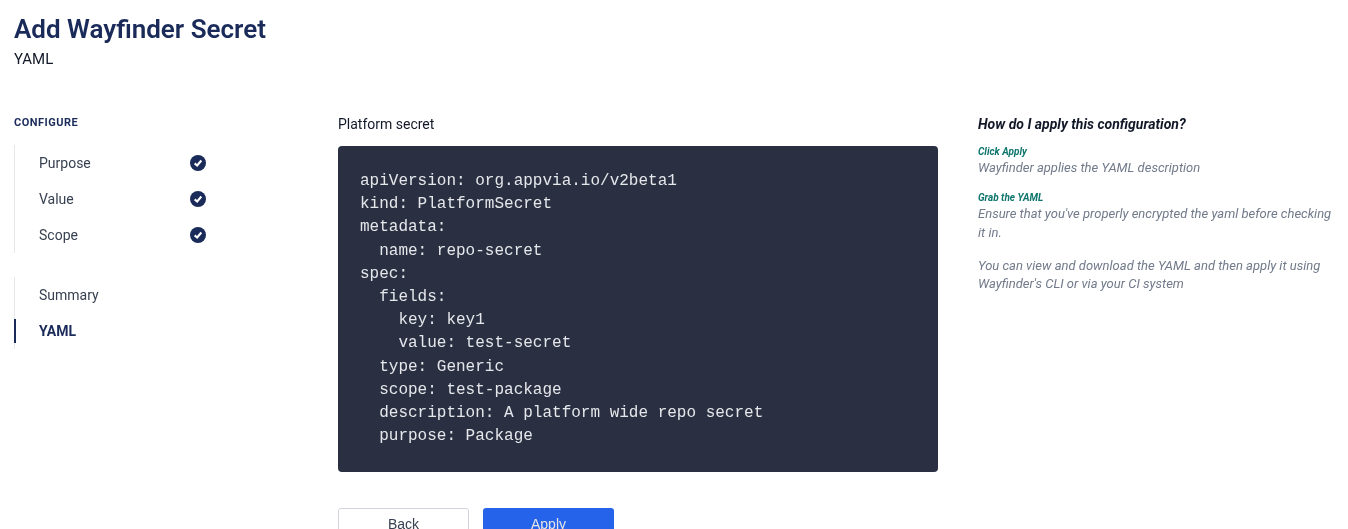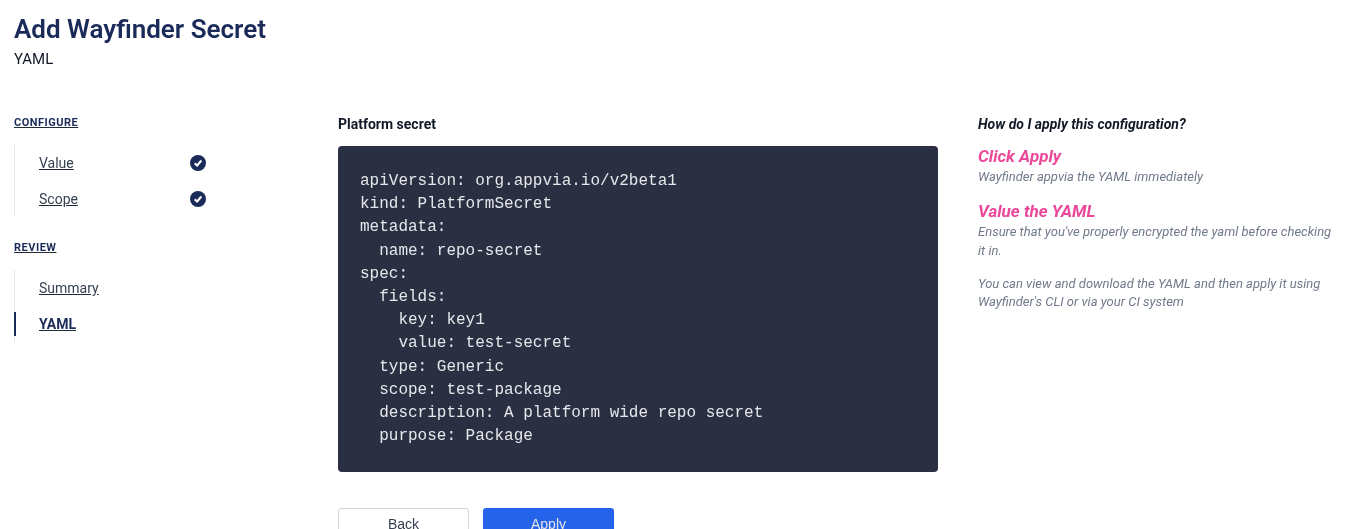--- a/index.html
+++ b/index.html
@@ -26,21 +26,20 @@
       margin-bottom: 48px;
     }
     .layout {
       display: grid;
       grid-template-columns: 324px 640px 1fr;
       gap: 0;
       align-items: start;
     }
     .sidebar {
       padding-right: 16px;
-      text-decoration: underline;
     }
     .section-label {
       font-size: 11px;
       font-weight: 700;
       letter-spacing: 0.5px;
       color: #1a2b5a;
       margin-bottom: 16px;
     }
     .nav-block {
       border-left: 1px solid #e5e7eb;
@@ -88,21 +87,21 @@
       height: 10px;
       stroke: #ffffff;
       stroke-width: 2.5;
       fill: none;
     }
     .main {
       padding-right: 40px;
     }
     .main-label {
       font-size: 14px;
-      font-weight: 700;
+      font-weight: 400;
       color: #111827;
       margin-bottom: 14px;
     }
     .code-block {
       background: #2a3042;
       color: #e5e7eb;
       font-family: "SFMono-Regular", Consolas, "Liberation Mono", Menlo, monospace;
       font-size: 16px;
       line-height: 1.45;
       padding: 24px 22px;
@@ -146,56 +145,63 @@
       color: #111827;
       margin-bottom: 14px;
     }
     .help-text {
       font-size: 13px;
       color: #717a8a;
       line-height: 1.45;
       margin-bottom: 14px;
     }
     .help-sub {
-      font-size: 17px;
-      font-weight: 700;
-      color: #ec4899;
+      font-size: 10px;
+      font-weight: 700;
+      color: #0f766e;
       margin-bottom: 2px;
     }
   </style>
 </head>
 <body>
 
 <h1 class="page-title">Add Wayfinder Secret</h1>
 <div class="page-subtitle">YAML</div>
 
 <div class="layout">
 
   <aside class="sidebar">
     <div class="section-label">CONFIGURE</div>
     <div class="nav-block">
+      <div class="nav-item">
+        <span class="nav-item-label">Purpose</span>
+        <span class="check-icon">
+          <svg viewBox="0 0 12 12">
+              <polyline points="2,6.5 5,9 10,3"></polyline>
+            </svg>
+        </span>
+      </div>
       <div class="nav-item">
         <span class="nav-item-label">Value</span>
         <span class="check-icon">
           <svg viewBox="0 0 12 12">
               <polyline points="2,6.5 5,9 10,3"></polyline>
             </svg>
         </span>
       </div>
       <div class="nav-item">
         <span class="nav-item-label">Scope</span>
         <span class="check-icon">
           <svg viewBox="0 0 12 12">
               <polyline points="2,6.5 5,9 10,3"></polyline>
             </svg>
         </span>
       </div>
     </div>
 
-    <div class="section-label">REVIEW</div>
     <div class="nav-block">
       <div class="nav-item">
         <span class="nav-item-label">Summary</span>
       </div>
       <div class="nav-item active">
         <span class="nav-item-label">YAML</span>
       </div>
     </div>
   </aside>
 
@@ -217,21 +223,21 @@
     <div class="button-row">
       <button class="btn btn-secondary">Back</button>
       <button class="btn btn-primary">Apply</button>
     </div>
   </main>
 
   <aside class="help-panel">
     <div class="help-title">How do I apply this configuration?</div>
 
     <div class="help-sub">Click Apply</div>
-    <div class="help-text">Wayfinder appvia the YAML immediately</div>
-
-    <div class="help-sub">Value the YAML</div>
+    <div class="help-text">Wayfinder applies the YAML description</div>
+
+    <div class="help-sub">Grab the YAML</div>
     <div class="help-text">Ensure that you've properly encrypted the yaml before checking it in.</div>
 
     <div class="help-text">You can view and download the YAML and then apply it using Wayfinder's CLI or via your CI system</div>
   </aside>
 
 </div>
 
 </body></html>

